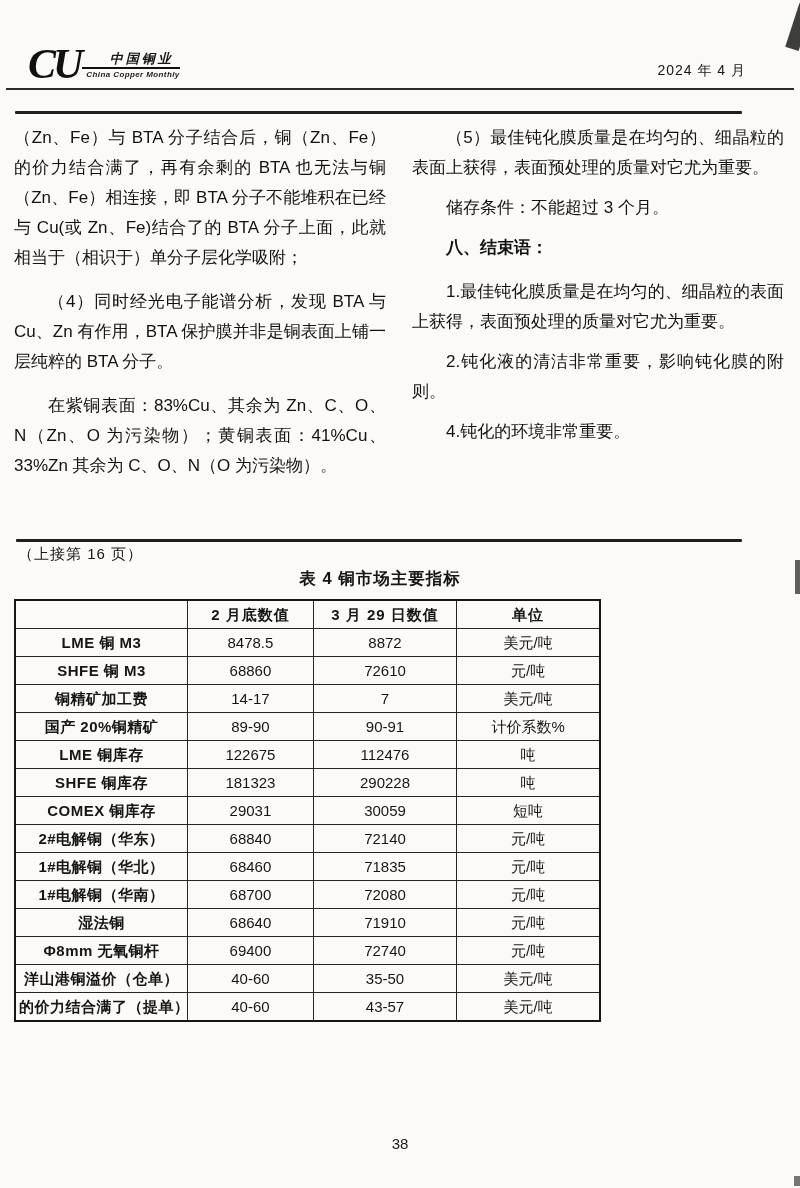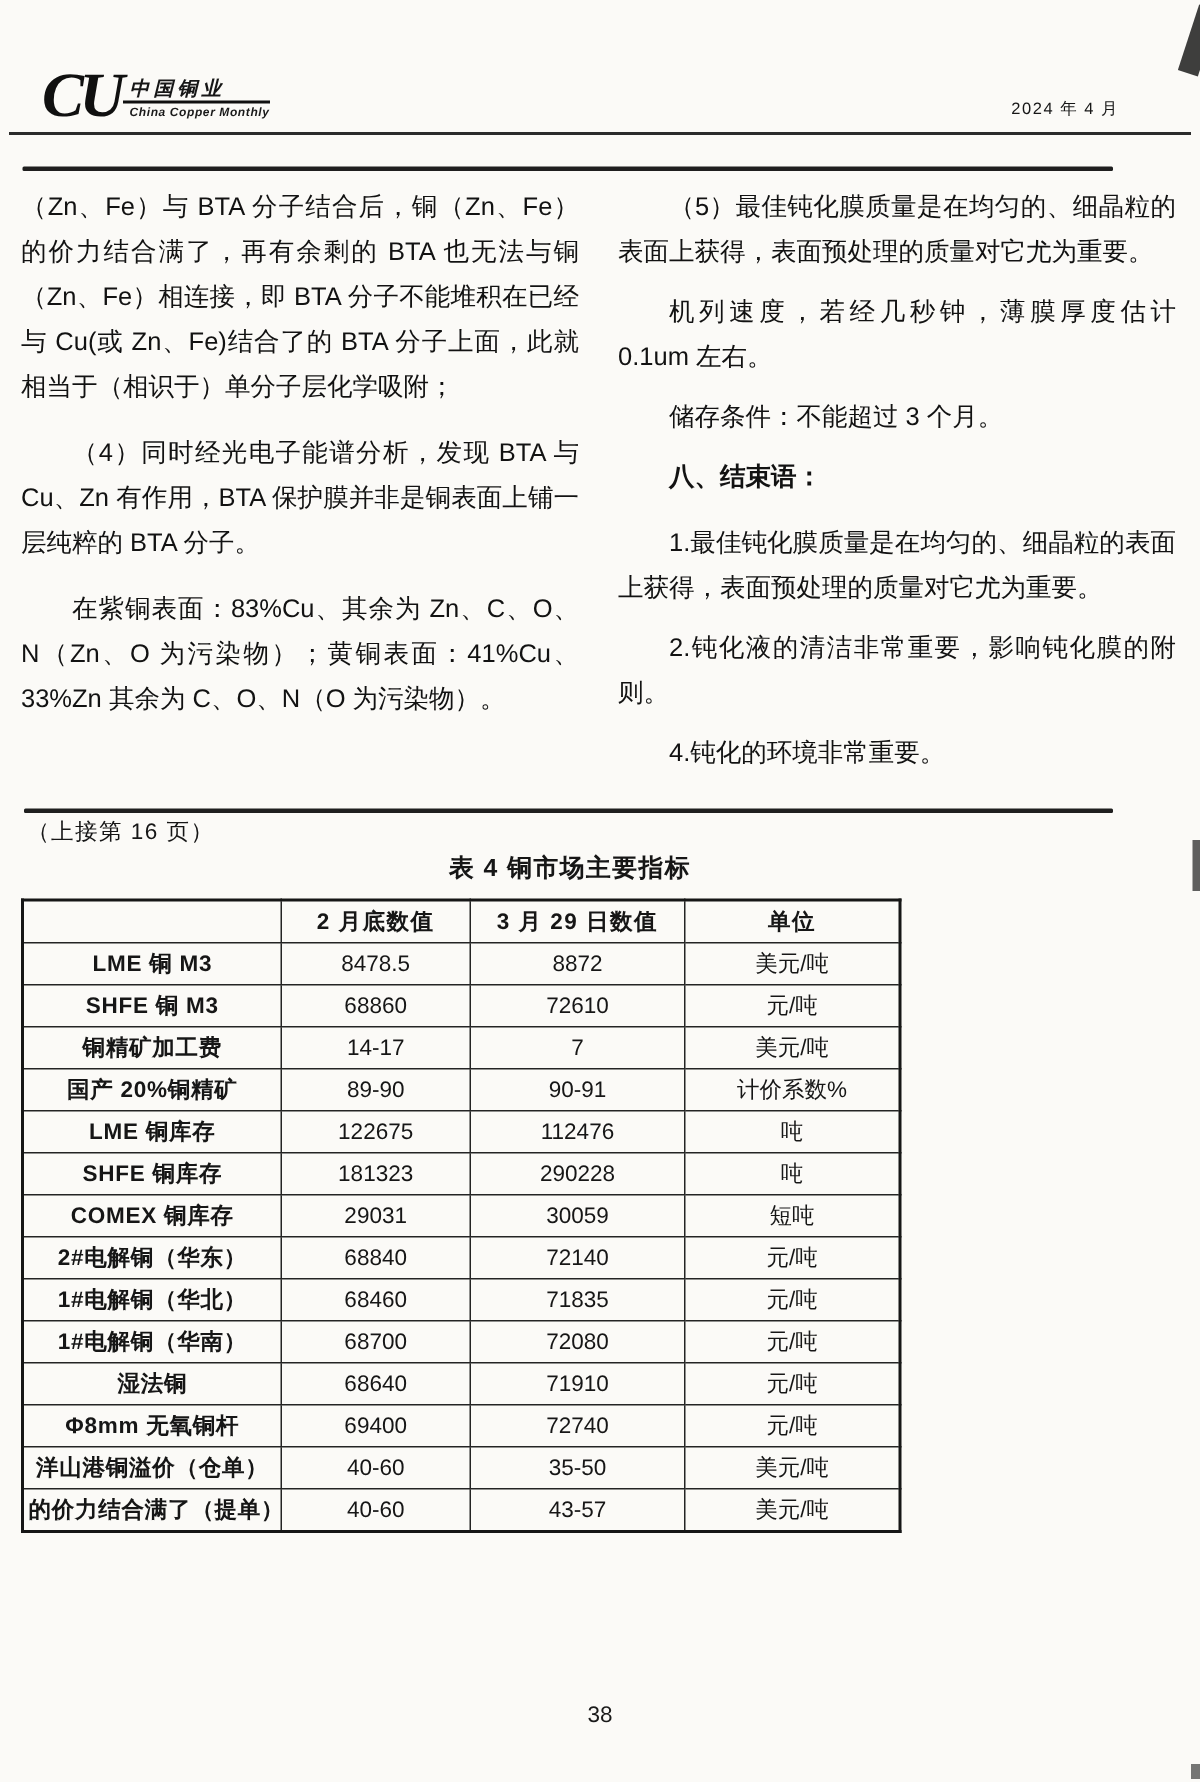--- a/index.html
+++ b/index.html
@@ -11,35 +11,35 @@
     background:#fbfaf7;
     color:#161616;
     font-family:"Liberation Sans","DejaVu Sans",sans-serif;
     overflow:hidden;
     box-sizing:border-box;
     padding-top:40px;
   }
   
   .masthead{
     display:flex;justify-content:space-between;align-items:flex-end;
-    margin:0 54px 0 28px;height:42px;
+    margin:0 54px 0 28px;height:42px;text-align:right;
   }
   .logo{display:flex;align-items:flex-start;}
   .logo-cu{
     font-family:"Liberation Serif","DejaVu Serif",serif;
     font-style:italic;font-weight:900;font-size:42px;line-height:36px;
     letter-spacing:-3px;color:#101010;
   }
   .logo-right{display:flex;flex-direction:column;margin-left:2px;margin-top:6px;font-style:italic;}
   .logo-cn{
     font-size:13px;font-weight:bold;letter-spacing:3px;
     border-bottom:2px solid #101010;padding:0 6px 1px 4px;line-height:14px;
   }
   .logo-en{font-size:8px;font-weight:bold;letter-spacing:.4px;padding:1px 0 0 4px;color:#1a1a1a;}
-  .issue-date{font-size:11px;padding-bottom:2px;letter-spacing:1px;}
+  .issue-date{font-size:14px;padding-bottom:2px;letter-spacing:1px;}
   .rule-top{height:2px;background:#2b2b2b;margin:6px 6px 0 6px;}
   .rule-heavy{height:3px;background:#1f1f1f;margin:21px 58px 0 15px;border-radius:1px;}
   
   .columns{
     display:flex;gap:26px;
     margin:9px 16px 0 14px;
     min-height:406px;
   }
   .col{flex:1 1 0;font-size:17px;line-height:30px;text-align:justify;color:#121212;}
   .col p{margin:0 0 14px 0;}
@@ -98,21 +98,20 @@
   <div class="rule-heavy"></div>
 
   <div class="columns">
     <section class="col">
       <p>（Zn、Fe）与 BTA 分子结合后，铜（Zn、Fe）的价力结合满了，再有余剩的 BTA 也无法与铜（Zn、Fe）相连接，即 BTA 分子不能堆积在已经与 Cu(或 Zn、Fe)结合了的 BTA 分子上面，此就相当于（相识于）单分子层化学吸附；</p>
       <p class="indent">（4）同时经光电子能谱分析，发现 BTA 与 Cu、Zn 有作用，BTA 保护膜并非是铜表面上铺一层纯粹的 BTA 分子。</p>
       <p class="indent">在紫铜表面：83%Cu、其余为 Zn、C、O、N（Zn、O 为污染物）；黄铜表面：41%Cu、33%Zn 其余为 C、O、N（O 为污染物）。</p>
     </section>
     <section class="col">
       <p class="indent tight">（5）最佳钝化膜质量是在均匀的、细晶粒的表面上获得，表面预处理的质量对它尤为重要。</p>
-      <p class="indent tight">机列速度，若经几秒钟，薄膜厚度估计 0.1um 左右。</p>
       <p class="indent tight">储存条件：不能超过 3 个月。</p>
       <p class="heading">八、结束语：</p>
       <p class="indent tight">1.最佳钝化膜质量是在均匀的、细晶粒的表面上获得，表面预处理的质量对它尤为重要。</p>
       <p class="indent tight">2.钝化液的清洁非常重要，影响钝化膜的附则。</p>
       <p class="indent tight">4.钝化的环境非常重要。</p>
     </section>
   </div>
 
   <div class="section-rule"></div>
   <div class="continuation">（上接第 16 页）</div>

